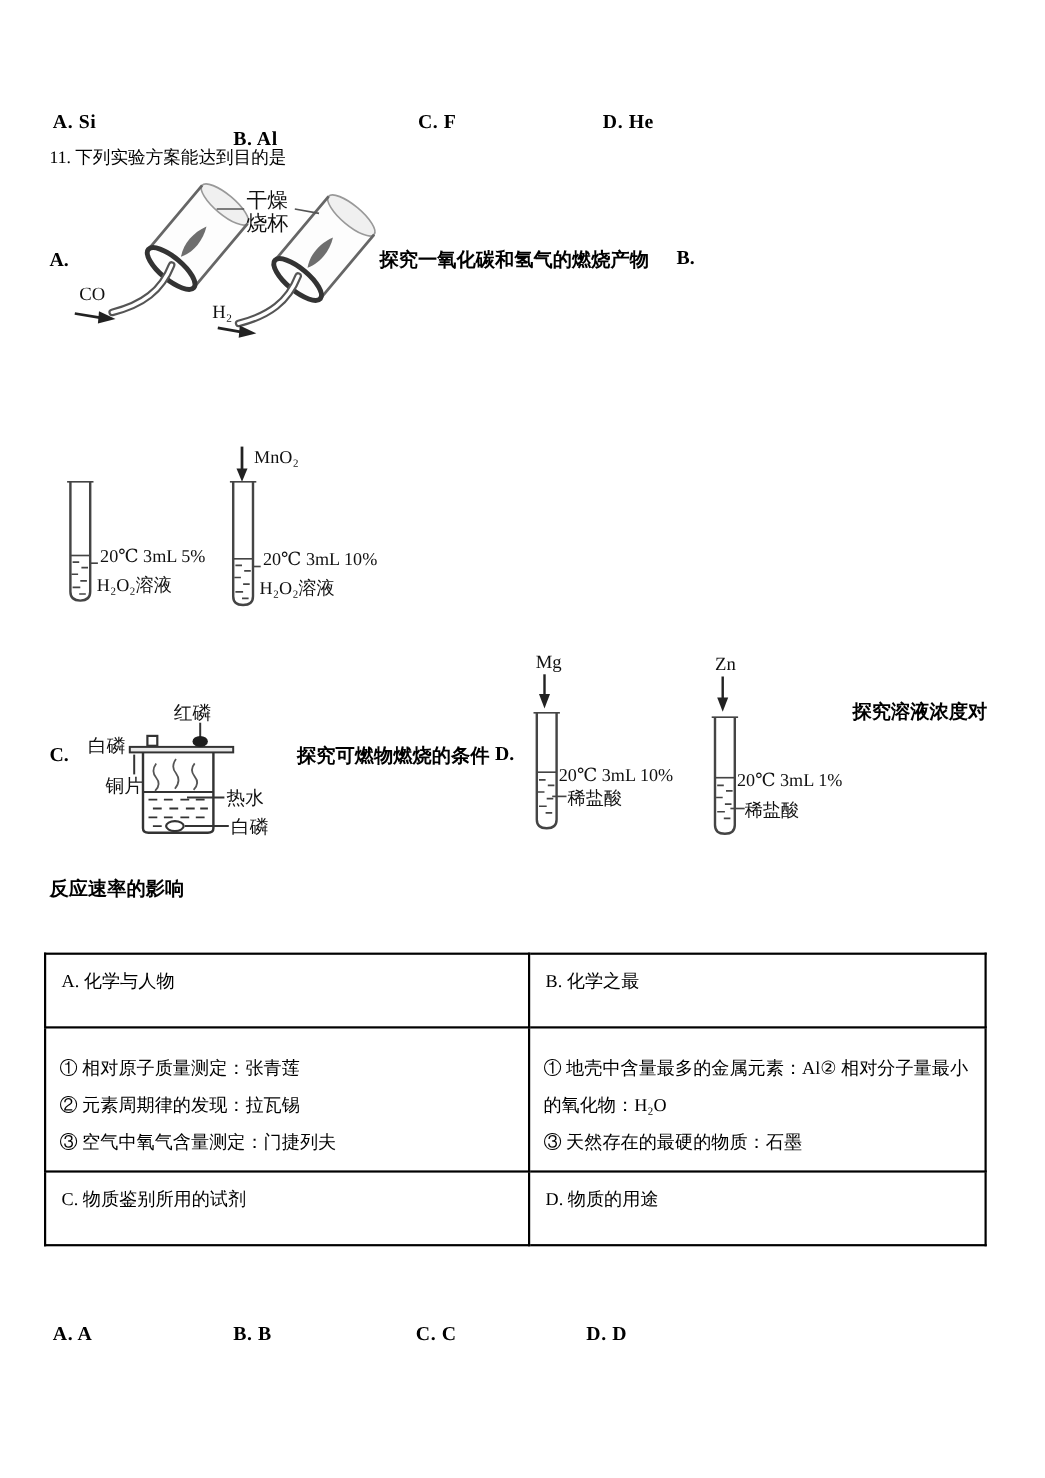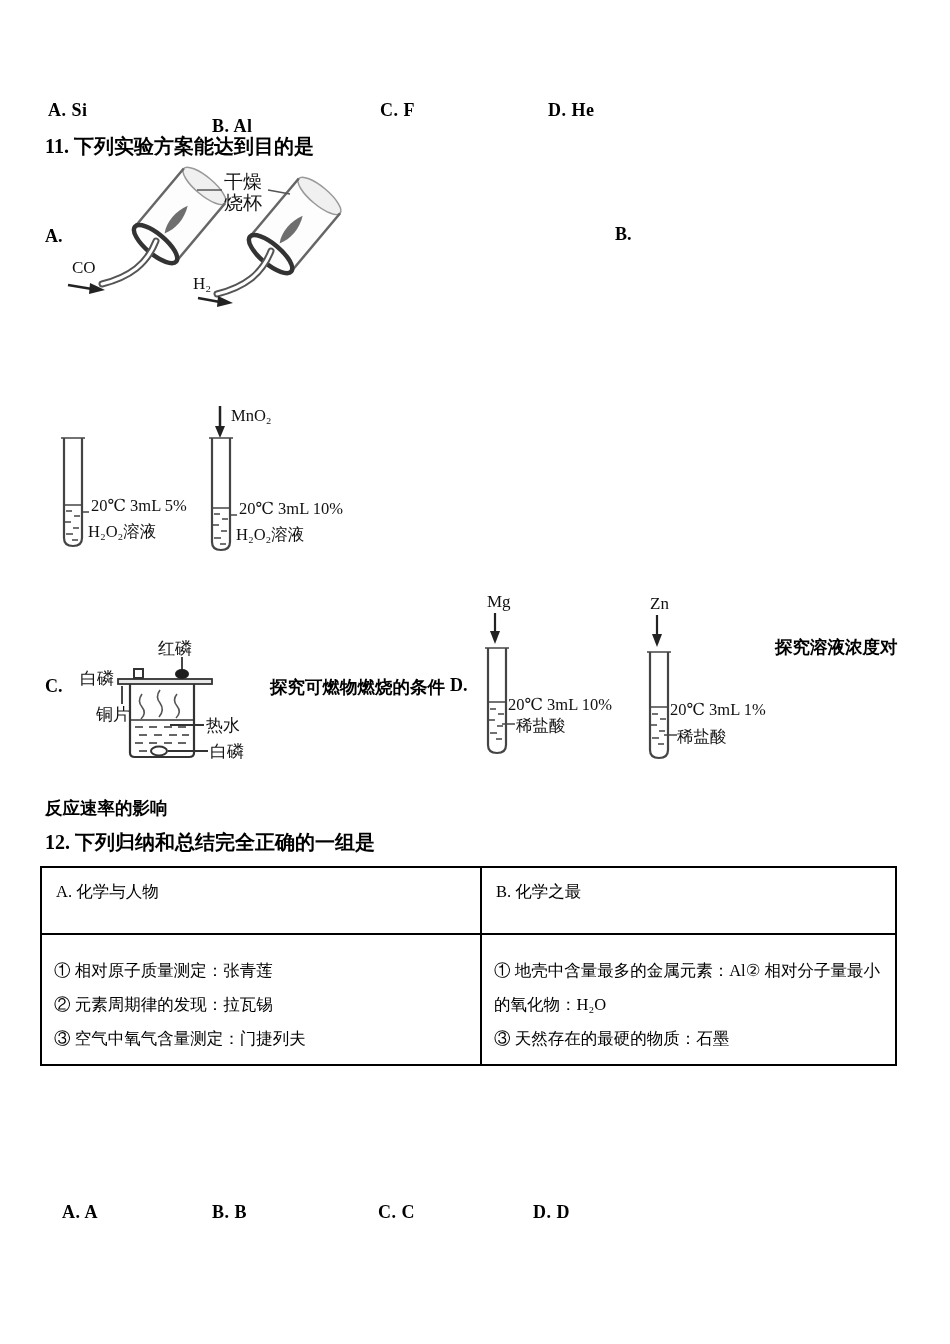--- a/index.html
+++ b/index.html
@@ -1,20 +1,20 @@
 <!DOCTYPE html>
 <html><head>
 <meta charset="utf-8">
 <style>
   html,body{margin:0;padding:0;background:#fff;}
   .page{position:relative;width:950px;height:1344px;background:#ffffff;overflow:hidden;
         font-family:"Liberation Serif","DejaVu Serif",serif;color:#000;}
   .abs{position:absolute;white-space:nowrap;}
   .opt{font-weight:bold;font-size:18px;letter-spacing:.5px;}
-  .qtitle{font-weight:bold;font-size:20px;}
+  .qtitle{font-weight:normal;font-size:16px;}
   .purpose{font-weight:bold;font-size:17.5px;}
   .dlabel{font-weight:bold;font-size:18px;}
   svg{overflow:visible;}
   svg text{font-family:"Liberation Serif","DejaVu Serif",serif;fill:#111;}
   .t12{position:absolute;left:40px;top:866px;width:855px;border-collapse:collapse;table-layout:fixed;}
   .t12 td{border:2.5px solid #000;vertical-align:top;padding:0 12px;font-size:16.5px;background:#fff;}
   .t12 td.hdr{height:52px;padding-top:13px;padding-left:14px;}
   .t12 td.bdy{padding-top:19px;}
   .t12 tr.r2 td{height:110px;}
   .t12 tr.r4 td{height:116px;}
@@ -70,20 +70,21 @@
       <polygon points="38,120 53,127 37,131" fill="#222"></polygon>
     </g>
 
     <text x="141" y="126" font-size="17">H₂</text>
     <g>
       <path d="M146,135 L168,139" stroke="#222" stroke-width="2.5"></path>
       <polygon points="166,133 181,140 165,144" fill="#222"></polygon>
     </g>
   </svg>
 
+  <div class="abs purpose" style="left:345px;top:224px">探究一氧化碳和氢气的燃烧产物</div>
   <span class="abs dlabel" style="left:615px;top:224px">B.</span>
 
   <svg class="abs" style="left:50px;top:398px" width="370" height="165" viewBox="0 0 370 165">
 
     <g>
       <path d="M11,40 L35,40" stroke="#444" stroke-width="1.5"></path>
       <path d="M14,40 L14,140 Q14,148 23,148 Q32,148 32,140 L32,40" fill="none" stroke="#444" stroke-width="2.2"></path>
       <path d="M14,107 L32,107" stroke="#444" stroke-width="1.5"></path>
       <g stroke="#444" stroke-width="1.5">
         <path d="M16,113 L22,113 M24,118 L30,118 M15,124 L21,124 M23,130 L29,130 M16,136 L23,136 M22,142 L28,142"></path>
@@ -187,21 +188,20 @@
       </g>
       <path d="M186,152 L199,152" stroke="#444" stroke-width="1.5"></path>
     </g>
     <text x="192" y="132" font-size="16.5">20℃ 3mL 1%</text>
     <text x="199" y="159" font-size="16.5">稀盐酸</text>
   </svg>
 
   <div class="abs purpose" style="left:775px;top:635px">探究溶液浓度对</div>
   <div class="abs purpose" style="left:45px;top:796px">反应速率的影响</div>
 
-  <div class="abs qtitle" style="left:45px;top:829px">12. 下列归纳和总结完全正确的一组是</div>
 
   <table class="t12">
     <colgroup>
         <col style="width:440px">
         <col style="width:415px">
       </colgroup>
     <tbody>
         <tr class="r1">
       <td class="hdr">A. 化学与人物</td>
       <td class="hdr">B. 化学之最</td>
@@ -210,21 +210,25 @@
       <td class="bdy">
         <div class="item">① 相对原子质量测定：张青莲</div>
         <div class="item">② 元素周期律的发现：拉瓦锡</div>
         <div class="item">③ 空气中氧气含量测定：门捷列夫</div>
       </td>
       <td class="bdy">
         <div class="item">① 地壳中含量最多的金属元素：Al② 相对分子量最小的氧化物：H₂O</div>
         <div class="item">③ 天然存在的最硬的物质：石墨</div>
       </td>
     </tr>
+    <tr class="r3">
+      <td class="hdr">C. 物质鉴别所用的试剂</td>
+      <td class="hdr">D. 物质的用途</td>
+    </tr>
   </tbody>
     </table>
 
-  <span class="abs opt" style="left:62px;top:1202px">A. A</span>
+  <span class="abs opt" style="left:48px;top:1202px">A. A</span>
   <span class="abs opt" style="left:212px;top:1202px">B. B</span>
   <span class="abs opt" style="left:378px;top:1202px">C. C</span>
   <span class="abs opt" style="left:533px;top:1202px">D. D</span>
 
 </div>
 
 </body></html>

